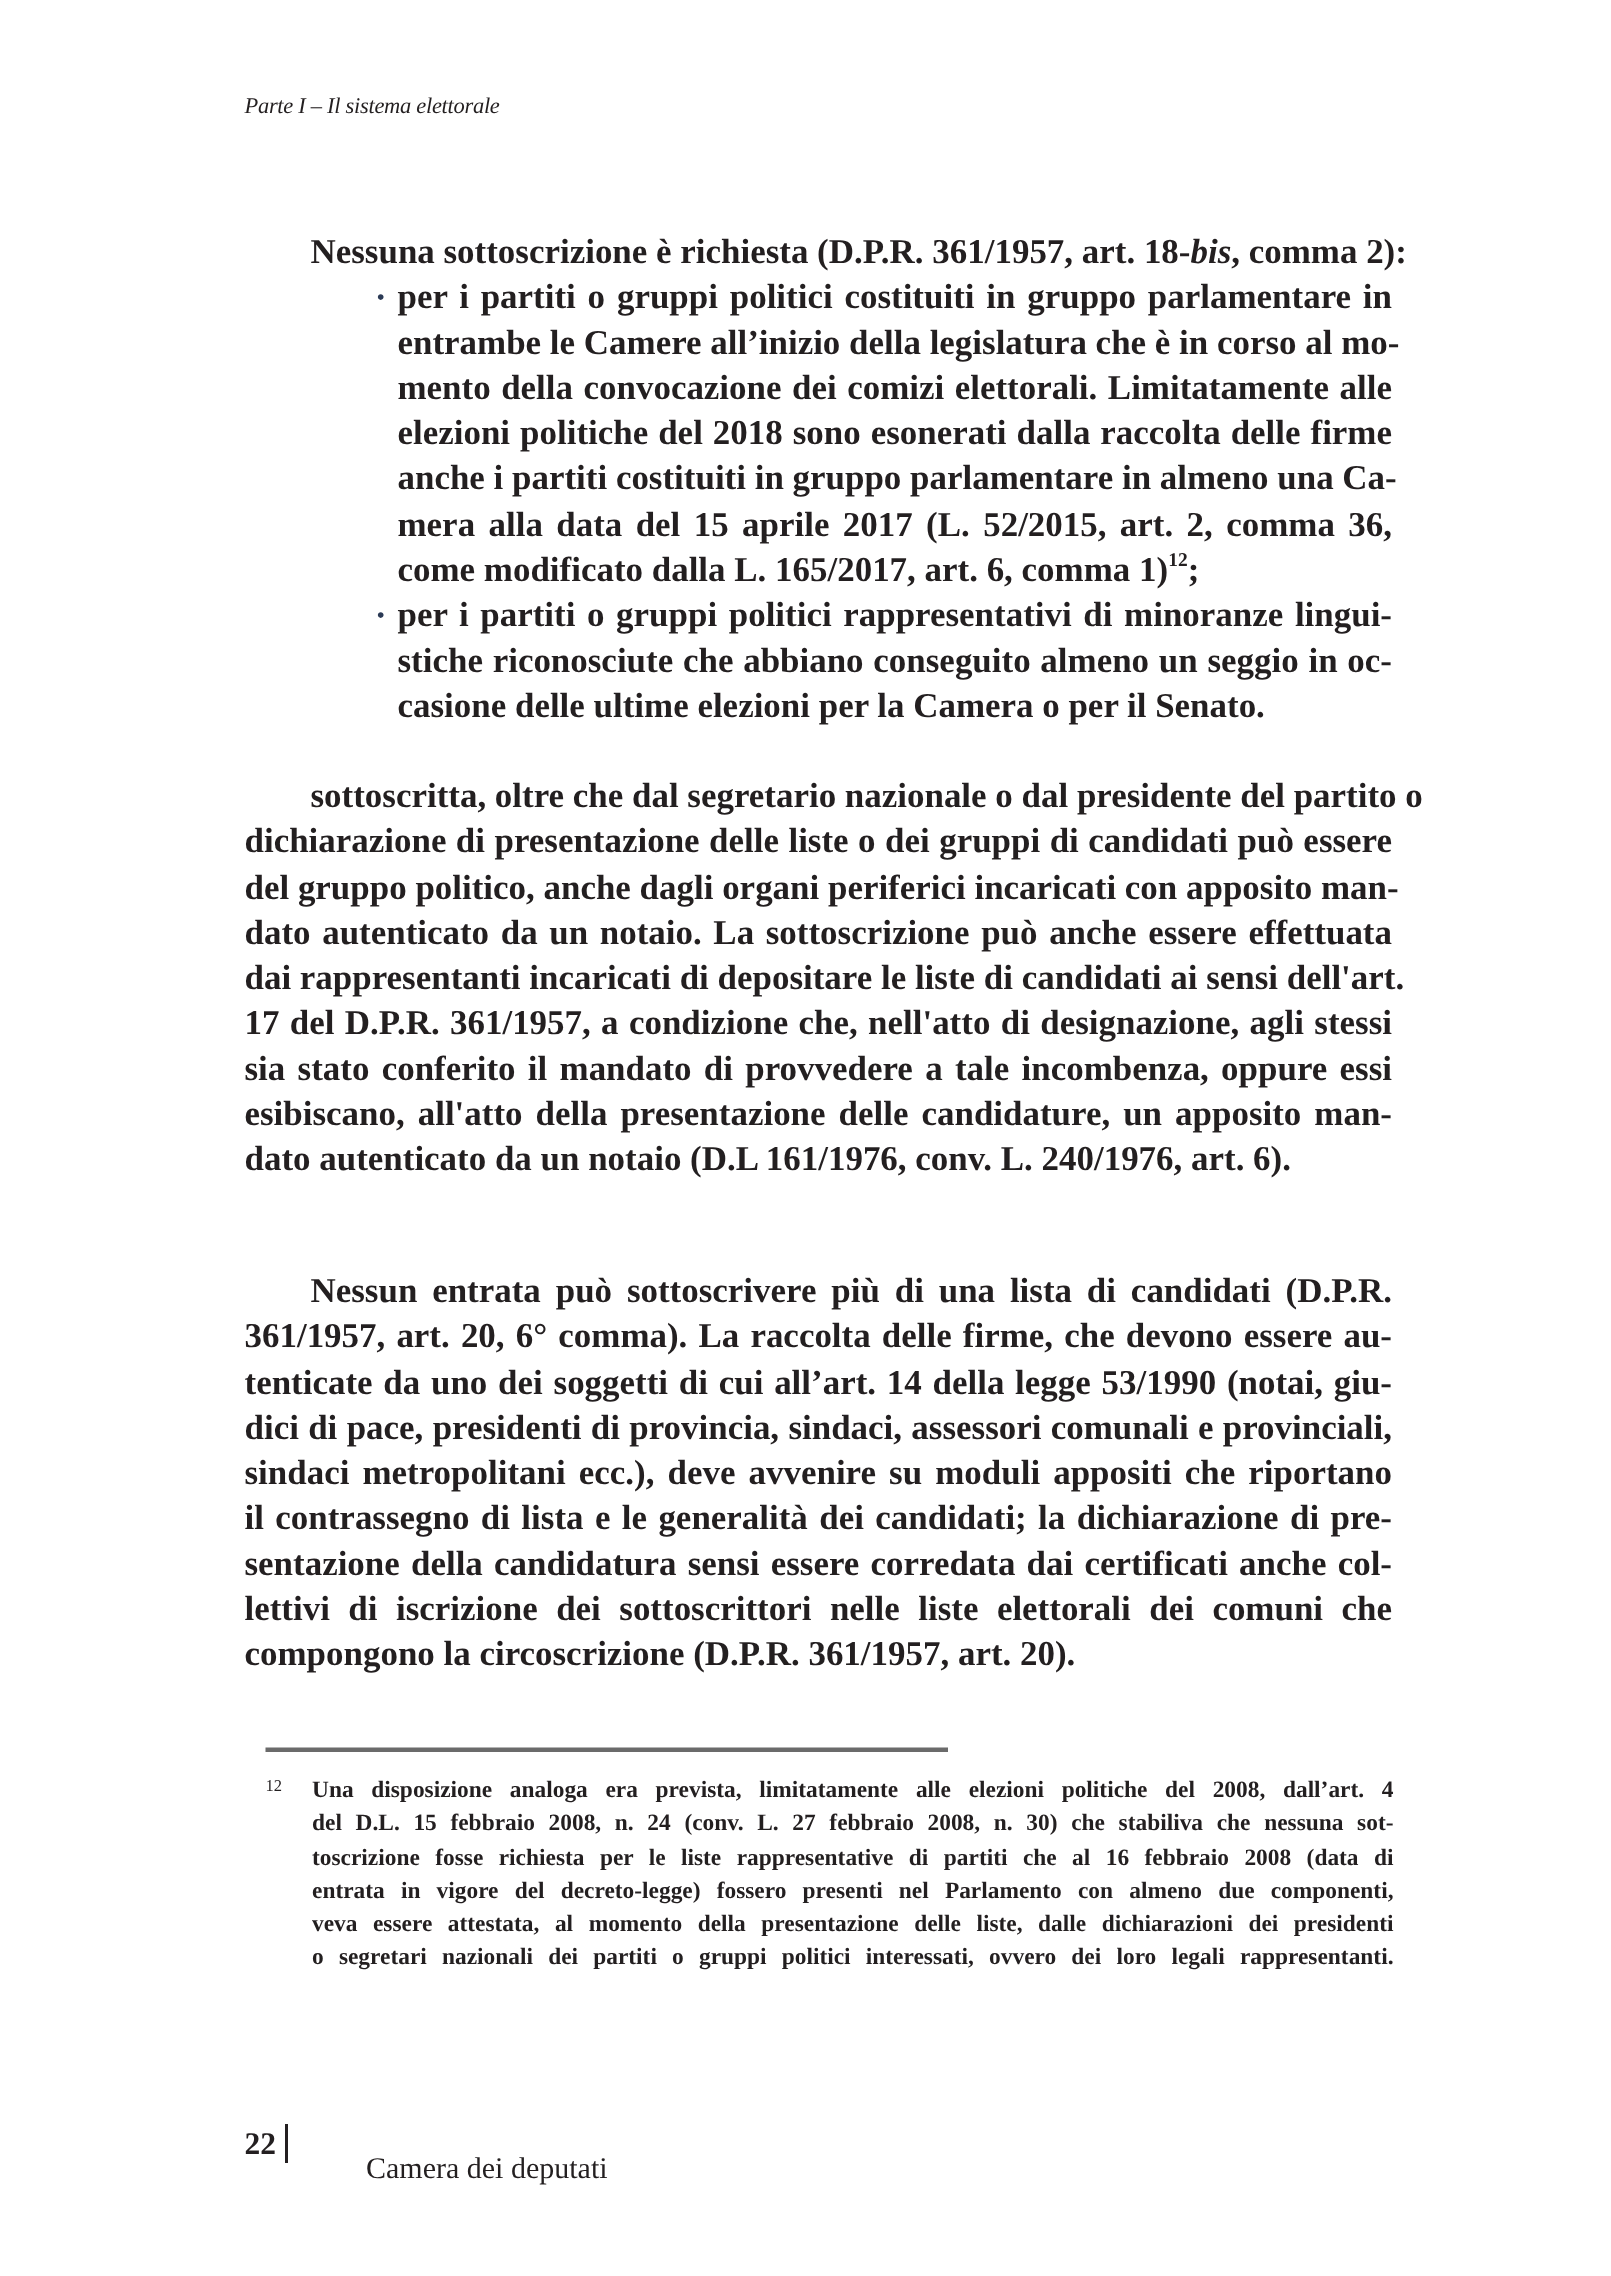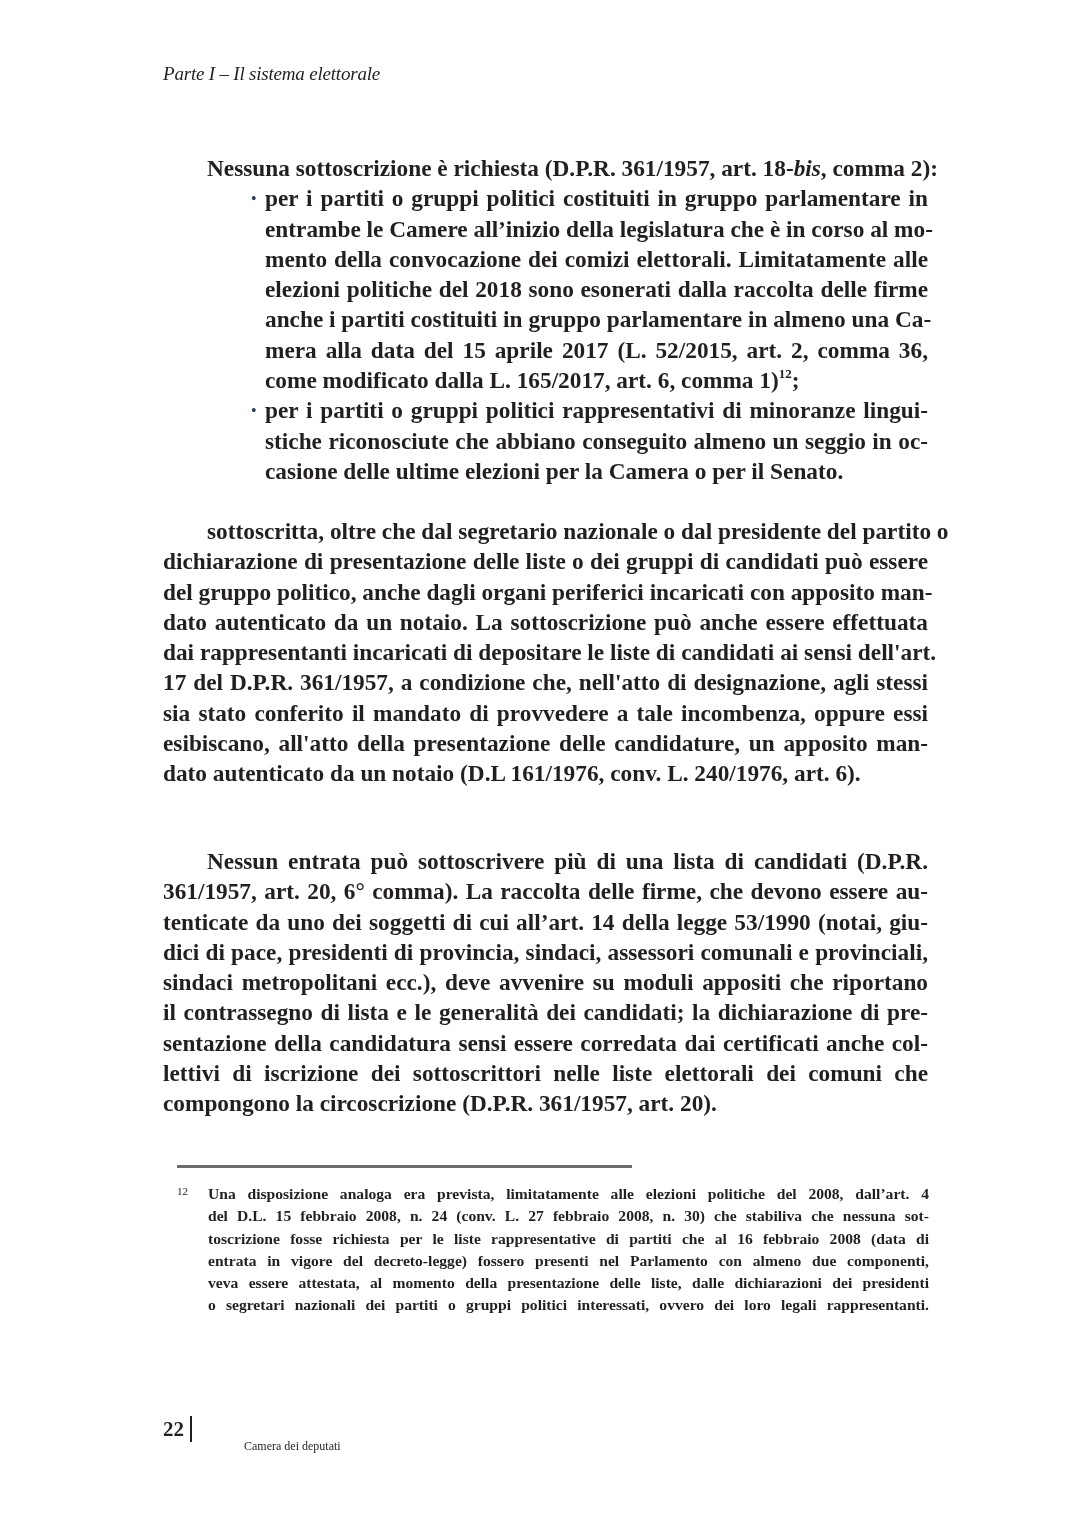--- a/index.html
+++ b/index.html
@@ -2,21 +2,21 @@
 <html><head>
 <meta charset="utf-8">
 <style>
   html, body { margin: 0; padding: 0; background: #ffffff; }
   body {
     width: 1074px; height: 1517px; position: relative; overflow: hidden;
     font-family: "Liberation Serif", "DejaVu Serif", serif; color: #231f20;
   }
   .running-head {
     position: absolute; left: 163px; top: 63px;
-    font-style: italic; font-size: 19px; letter-spacing: -0.2px;
+    font-style: italic; font-size: 15px; letter-spacing: -0.2px;
   }
   .body-text {
     position: absolute; left: 207px; width: 721px;
     font-size: 23.3px; line-height: 30.3px; text-align: justify;
   }
   .line { display: block; text-align: justify; text-align-last: justify; white-space: nowrap; font-weight: bold; }
   .line.last { text-align-last: left; }
   .bullet-list { list-style: none; margin: 0; padding: 0; }
   .bullet-item { position: relative; padding-left: 58px; }
   .bullet-mark {
@@ -35,21 +35,21 @@
     font-size: 15.6px; line-height: 22.3px;
   }
   .fn-num { position: absolute; left: 0; top: -3px; font-size: 11px; }
   .fn-text { margin-left: 31px; }
   .footer {
     position: absolute; left: 163px; top: 1415px; height: 28px;
     display: flex; align-items: center;
   }
   .page-num { font-weight: bold; font-size: 21px; }
   .footer-bar { width: 2px; height: 26px; background: #231f20; margin-left: 6px; }
-  .footer-label { margin-left: 52px; font-size: 12px; margin-top: 34px; }
+  .footer-label { margin-left: 52px; font-size: 20px; margin-top: 34px; }
 </style>
 </head>
 <body>
 
 <div class="running-head">Parte I – Il sistema elettorale</div>
 
 <div class="body-text p-first">
   <span class="line last"><span>Nessuna sottoscrizione è richiesta (D.P.R. 361/1957, art. 18-</span><i>bis</i><span>, comma 2):</span></span>
   <ul class="bullet-list">
     <li class="bullet-item">

